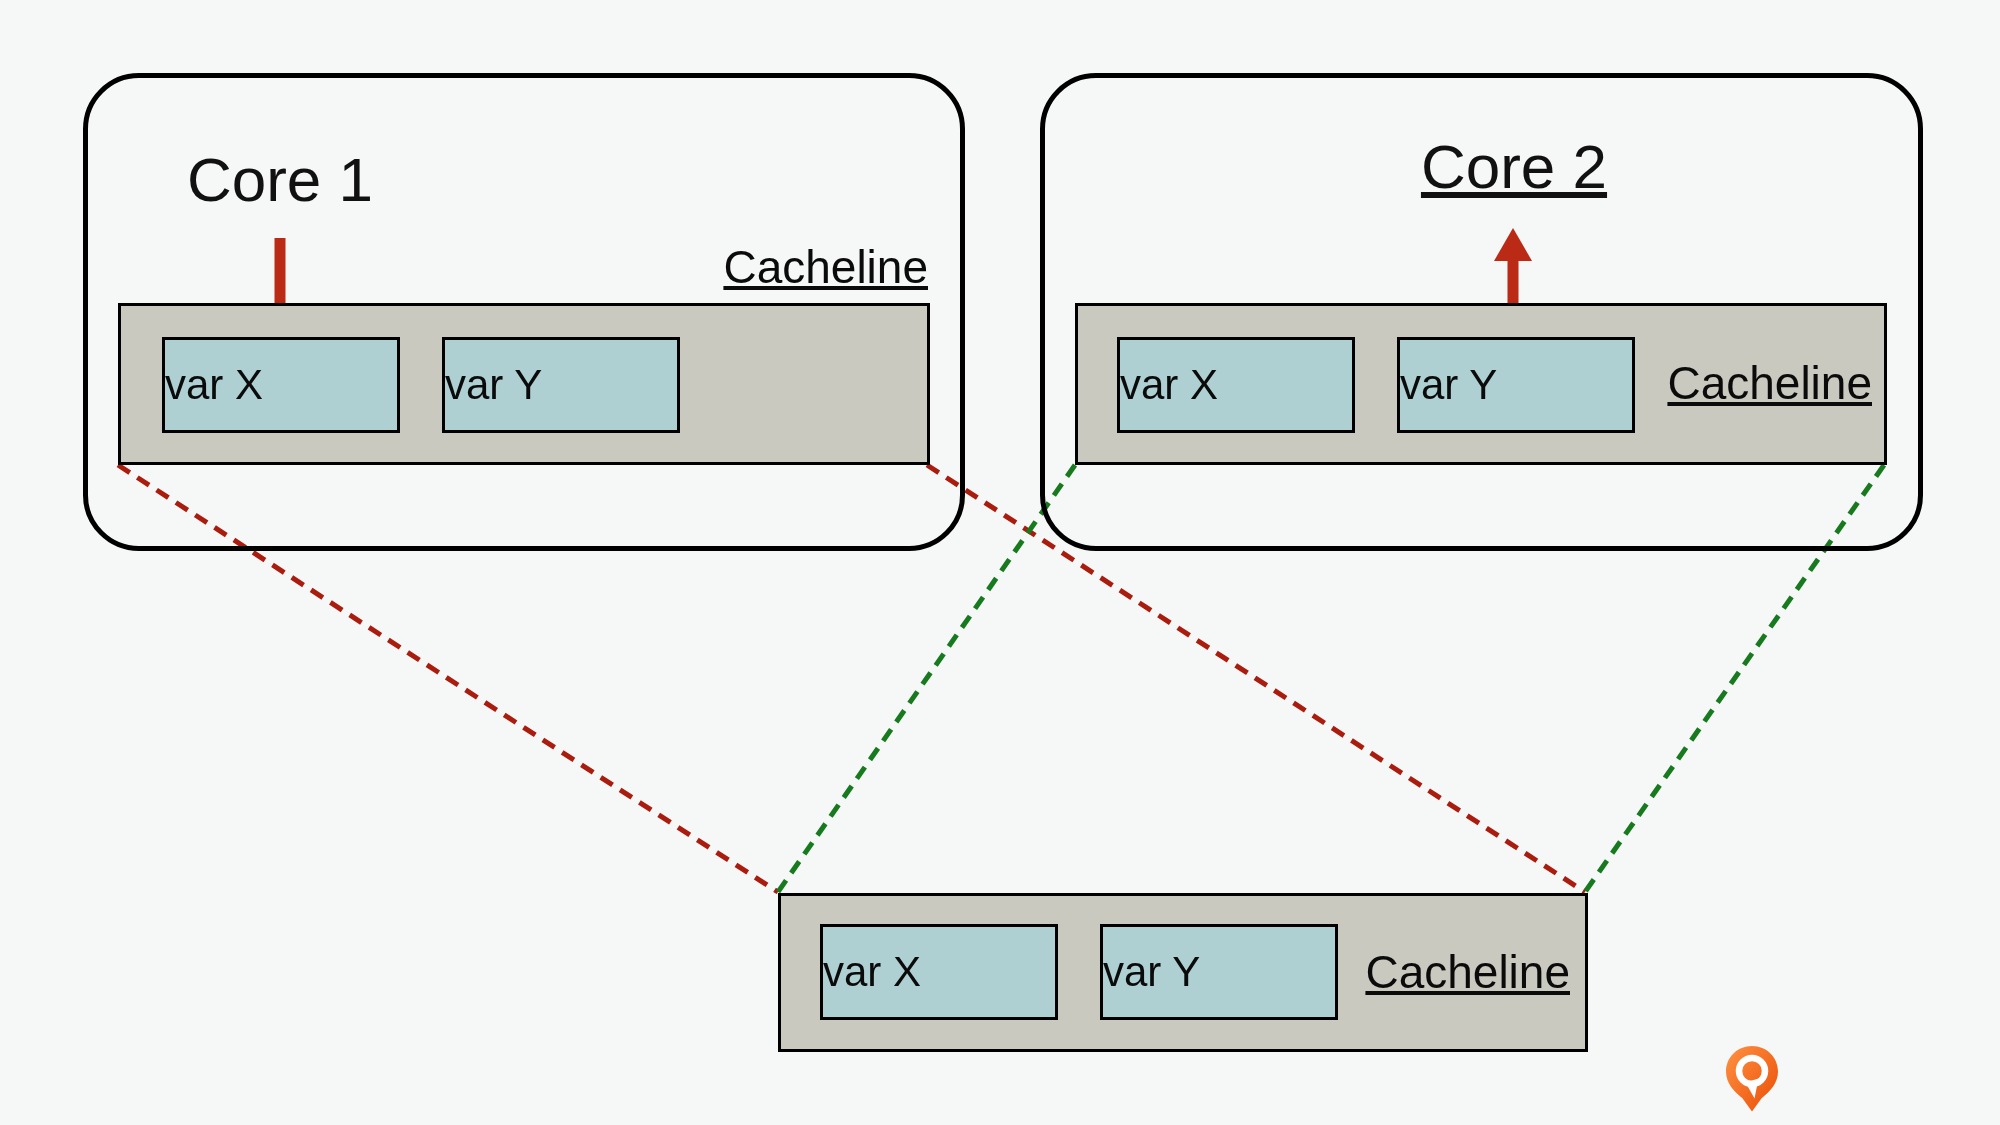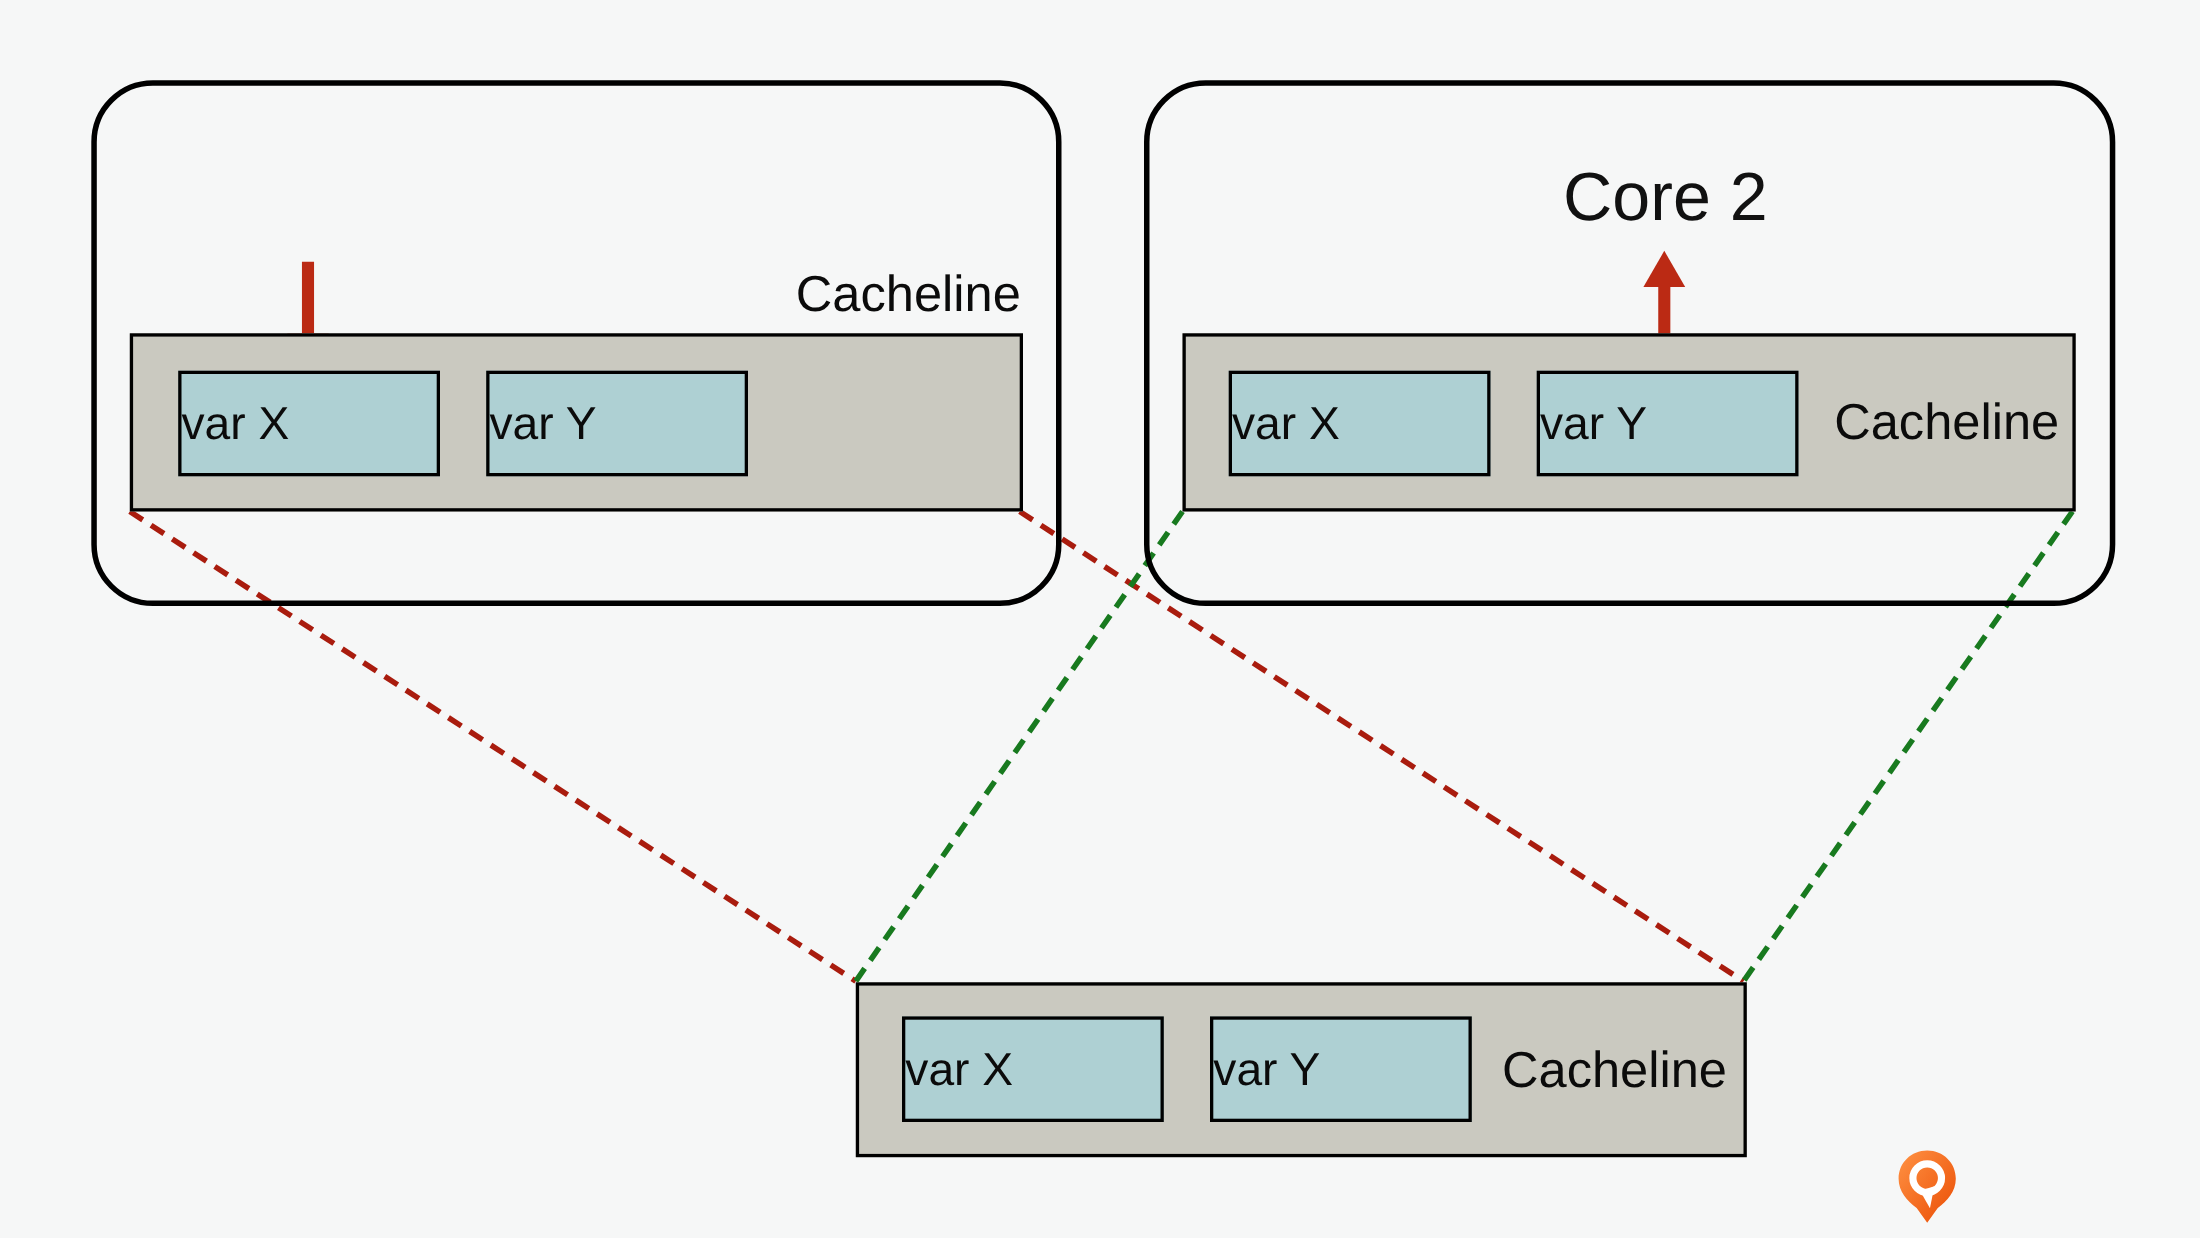--- a/index.html
+++ b/index.html
@@ -42,21 +42,21 @@
   .core-title{
     position:absolute;
     font-size:62px;
     line-height:66px;
     color:#111;
     text-align:center;
     width:300px;
     white-space:nowrap;
   }
   #core1-title{left:130px;top:147px;}
-  #core2-title{left:1364px;top:147px;}
+  #core2-title{left:1364px;top:134px;text-decoration:underline;}
 
   .cacheline-box{
     position:absolute;
     background:var(--cacheline-fill);
     border:3px solid var(--outline);
     box-sizing:border-box;
   }
   #core1-cacheline{left:118px;top:303px;width:812px;height:162px;}
   #core2-cacheline{left:1075px;top:303px;width:812px;height:162px;}
   #shared-cacheline{left:778px;top:893px;width:810px;height:159px;}
@@ -78,20 +78,21 @@
   #shared-vary{left:1100px;top:924px;}
 
   .cacheline-label{
     position:absolute;
     font-size:46px;
     line-height:50px;
     color:#0b0b0b;
     text-align:right;
     width:300px;
     white-space:nowrap;
+    text-decoration:underline;
   }
   #core1-cacheline-label{left:628px;top:242px;}   
   #core2-cacheline-label{left:1572px;top:358px;}  
   #shared-cacheline-label{left:1270px;top:947px;} 
 
   #brand-logo{
     position:absolute;
     left:1725px;top:1045px;
     display:flex;align-items:center;
   }
@@ -118,20 +119,21 @@
       <line class="arrow-shaft" x1="280" y1="238" x2="280" y2="306"></line>
       <polygon class="arrow-head" points="280,336 261,303 299,303"></polygon>
     </g>
     <g>
       <polygon class="arrow-head" points="1513,228 1494,261 1532,261"></polygon>
       <line class="arrow-shaft" x1="1513" y1="259" x2="1513" y2="338"></line>
     </g>
   </svg>
 
   <div class="core-box" id="core1-box"></div>
+  <div class="core-title" id="core1-title">Core 1</div>
   <div class="cacheline-label" id="core1-cacheline-label">Cacheline</div>
   <div class="cacheline-box" id="core1-cacheline"></div>
   <div class="var-box" id="core1-varx">
     <span>var X</span>
   </div>
   <div class="var-box" id="core1-vary">
     <span>var Y</span>
   </div>
 
   <div class="core-box" id="core2-box"></div>

